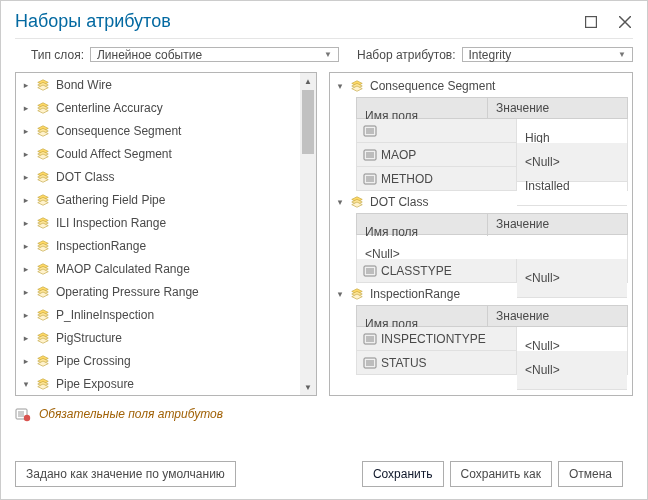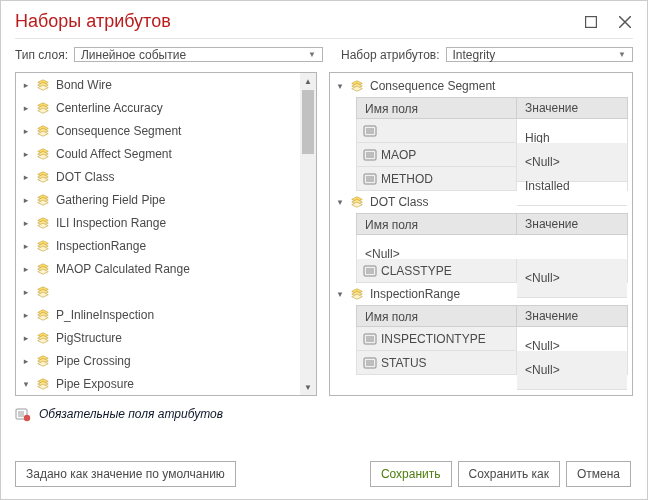--- a/index.html
+++ b/index.html
@@ -1,58 +1,58 @@
 <!DOCTYPE html>
 <html><head>
 <meta charset="utf-8">
 <style>
   * { box-sizing: border-box; font-family: "Segoe UI", Arial, sans-serif; }
   html, body { margin: 0; padding: 0; }
   body { width: 648px; height: 500px; background: #fff; border: 1px solid #ccc; overflow: hidden; position: relative; }
   .titlebar { display: flex; align-items: center; justify-content: space-between; padding: 10px 14px 6px 14px; }
-  .title { color: #b91c1c; font-size: 18px; font-weight: 400; }
+  .title { color: #0369a1; font-size: 18px; font-weight: 400; }
   .win-btns { display: flex; gap: 18px; color: #555; }
   .win-btn { width: 16px; height: 16px; display: inline-flex; align-items: center; justify-content: center; cursor: pointer; }
   .win-btn svg { width: 12px; height: 12px; }
   .separator { border-top: 1px solid #e5e5e5; margin: 0 14px 8px 14px; }
   .top-selects { display: flex; gap: 18px; padding: 0 14px 10px 14px; align-items: center; font-size: 12px; color: #4a4a4a; }
   .top-group { display: flex; align-items: center; gap: 6px; }
-  .top-group.left { flex: 0 0 308px; }
+  .top-group.left { flex: 0 0 308px; margin-left: 16px; }
   .top-group.right { flex: 1; }
   .select { flex: 1; height: 15px; border: 1px solid #b5b5b5; display: flex; align-items: center; padding: 0 6px; font-size: 12px; color: #4a4a4a; background: #fff; justify-content: space-between; cursor: pointer; }
   .select .arrow { color: #777; font-size: 8px; }
   .main { display: flex; gap: 12px; padding: 0 14px; }
   .panel { border: 1px solid #b5b5b5; height: 324px; background: #fff; position: relative; }
   .panel.left-p { width: 302px; }
   .panel.right-p { flex: 1; }
   .layer-list { overflow: hidden; height: 100%; }
   .layer-row { display: flex; align-items: center; height: 23px; padding: 0 6px; gap: 6px; font-size: 12px; color: #4a4a4a; }
   .expander { width: 8px; display:inline-flex; color:#6a6a6a; font-size:9px; justify-content:center;}
   .layer-icon { width: 14px; height: 14px; display: inline-block; }
   .scroll-track { position: absolute; right: 0; top: 0; width: 16px; height: 100%; background: #f0f0f0; }
   .scroll-thumb { position: absolute; right: 2px; top: 2px; width: 12px; height: 64px; background: #c1c1c1; border-radius: 0; }
   .scroll-arrow { position:absolute; width:16px; height:16px; display:flex; align-items:center; justify-content:center; color:#606060; font-size:8px;}
   .scroll-arrow.up { top:0; right:0;}
   .scroll-arrow.down { bottom:0; right:0;}
   .attr-list { padding: 2px 4px; overflow:hidden; height:100%; font-size:12px; color:#4a4a4a;}
   .group-head { display:flex; align-items:center; gap:6px; height:22px; padding: 0 2px;}
   .grid-head { display:flex; background:#e6e6e6; border:1px solid #cfcfcf; height:22px; margin-left:22px; }
-  .grid-head .col1 { width:160px; padding:4px 8px; border-right:1px solid #cfcfcf;}
+  .grid-head .col1 { width:131px; padding:11px 8px; border-right:1px solid #cfcfcf;}
   .grid-head .col2 { flex:1; padding:3px 8px;}
   .grid-row { display:flex; height:24px; margin-left:22px; border-left:1px solid #e0e0e0; border-right:1px solid #e0e0e0;}
   .grid-row + .grid-row { border-top:none;}
   .grid-row .cell1 { width:160px; padding:3px 6px; background:#f0f0f0; border-right:1px solid #e0e0e0; display:flex; align-items:center; gap:4px; border-bottom:1px solid #e0e0e0;}
   .grid-row .cell2 { flex:1; padding:19px 8px; display:flex; align-items:center; border-bottom:1px solid #e0e0e0;}
   .grid-row.alt .cell2 { background:#f0f0f0; }
   .field-icon { width:14px; height:14px; display:inline-flex; flex-shrink:0;}
-  .footer-note { display:flex; align-items:center; gap:8px; padding: 10px 14px 0 14px; font-size:12px; font-style:italic; color:#0f172a;}
+  .footer-note { display:flex; align-items:center; gap:8px; padding: 10px 14px 0 14px; font-size:12px; font-style:italic; color:#a16207;}
   .req-icon { width:16px; height:16px; display:inline-flex;}
-  .bottom-bar { position:absolute; bottom:12px; left:14px; right:16px; display:flex; align-items:center; justify-content:space-between;}
+  .bottom-bar { position:absolute; bottom:12px; left:14px; right:24px; display:flex; align-items:center; justify-content:space-between;}
   .btn { height:26px; padding: 0 10px; border:1px solid #adadad; background:#fff; font-size:12px; color:#4a4a4a; cursor:pointer; display:inline-flex; align-items:center;}
-  .btn.disabled { color:#4d7c0f; cursor:default;}
+  .btn.disabled { color:#0f172a; cursor:default;}
   .btn-group { display:flex; gap:6px;}
 </style>
 </head>
 <body>
 
 <div class="titlebar">
   <div class="title">Наборы атрибутов</div>
   <div class="win-btns">
     <span class="win-btn">
       <svg viewBox="0 0 10 10">
@@ -169,20 +169,21 @@
             </svg></span>
           <span>MAOP Calculated Range</span>
         </div>
         <div class="layer-row">
           <span class="expander">▸</span>
           <span class="layer-icon"><svg viewBox="0 0 16 16">
               <polygon points="2,5 8,2 14,5 8,8" fill="#ffd966" stroke="#bfa23a" stroke-width="0.7"></polygon>
               <polygon points="2,8 8,5 14,8 8,11" fill="#ffe699" stroke="#bfa23a" stroke-width="0.7"></polygon>
               <polygon points="2,11 8,8 14,11 8,14" fill="#fff2cc" stroke="#bfa23a" stroke-width="0.7"></polygon>
             </svg></span>
+          <span>Operating Pressure Range</span>
         </div>
         <div class="layer-row">
           <span class="expander">▸</span>
           <span class="layer-icon"><svg viewBox="0 0 16 16">
               <polygon points="2,5 8,2 14,5 8,8" fill="#ffd966" stroke="#bfa23a" stroke-width="0.7"></polygon>
               <polygon points="2,8 8,5 14,8 8,11" fill="#ffe699" stroke="#bfa23a" stroke-width="0.7"></polygon>
               <polygon points="2,11 8,8 14,11 8,14" fill="#fff2cc" stroke="#bfa23a" stroke-width="0.7"></polygon>
             </svg></span>
           <span>P_InlineInspection</span>
         </div>

